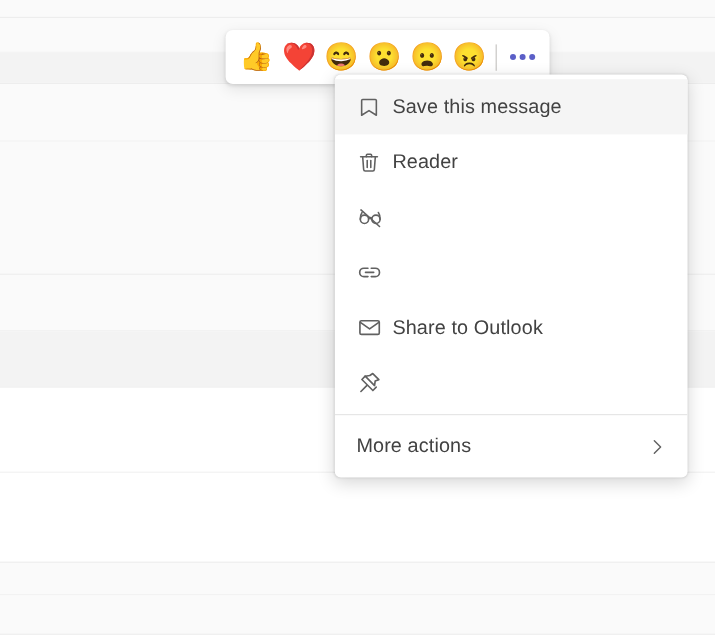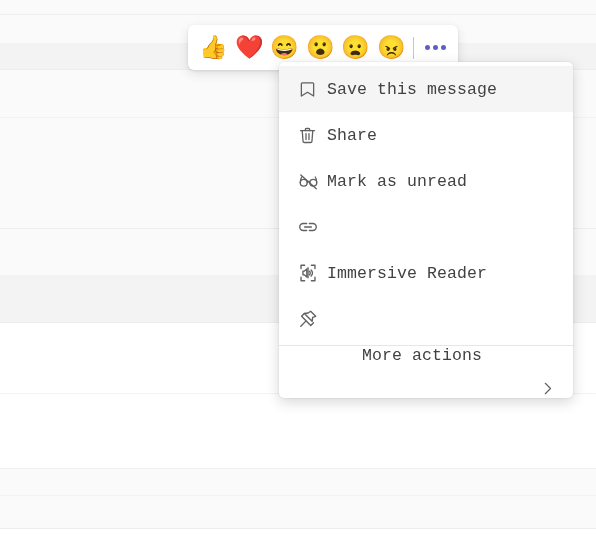--- a/index.html
+++ b/index.html
@@ -100,21 +100,20 @@
     left: 279px;
     top: 62px;
     width: 294px;
     background: #ffffff;
     border-radius: 5px;
     box-shadow: 0 0 2px rgba(0,0,0,0.12), 0 4px 14px rgba(0,0,0,0.16);
     padding: 4px 0 0 0;
     box-sizing: border-box;
     z-index: 10;
     overflow: hidden;
-    font-family: Liberation Mono, monospace;
   }
   .menu-item {
     display: flex;
     align-items: center;
     height: 46px;
     padding: 0 16px 0 18px;
     cursor: pointer;
     box-sizing: border-box;
   }
   .menu-item.highlighted {
@@ -145,22 +144,21 @@
     align-items: center;
     margin-left: auto;
   }
   #menu-divider {
     height: 1px;
     background: #e6e6e6;
     margin: 3px 0 0 0;
   }
   #menu-item-more-actions {
     height: 52px;
-    padding-left: 8px;
-    flex-direction: column;
+    padding-left: 18px;
   }
   #menu-item-more-actions .menu-label {
     padding-left: 0;
   }
 </style>
 </head>
 <body>
 
 <div id="chat-backdrop">
     <div class="bg-band tint" style="top: 0px; height: 14px;"></div>
@@ -217,63 +215,56 @@
   <div class="menu-item">
     <span class="menu-icon">
       <svg width="21" height="21" viewBox="0 0 24 24" fill="none" stroke="currentColor" stroke-width="1.5" stroke-linecap="round" stroke-linejoin="round">
         <path d="M4 6.5h16"></path>
         <path d="M9.5 6.5V5a1 1 0 0 1 1-1h3a1 1 0 0 1 1 1v1.5"></path>
         <path d="M6 6.5l.9 12.1a1.5 1.5 0 0 0 1.5 1.4h7.2a1.5 1.5 0 0 0 1.5-1.4L18 6.5"></path>
         <path d="M10.3 10v6.6"></path>
         <path d="M13.7 10v6.6"></path>
       </svg>
     </span>
-    <span class="menu-label">Share</span>
+    <span class="menu-label">Reader</span>
   </div>
 
   <div class="menu-item">
     <span class="menu-icon">
       <svg width="23" height="23" viewBox="0 0 26 26" fill="none" stroke="currentColor" stroke-width="1.5" stroke-linecap="round" stroke-linejoin="round">
         <circle cx="7.6" cy="14.4" r="3.9"></circle>
         <circle cx="18.4" cy="14.4" r="3.9"></circle>
         <path d="M11.5 14.4c0-1 .6-1.6 1.5-1.6s1.5.6 1.5 1.6"></path>
         <path d="M3.7 14.4c0-2.9.5-5 1.6-6.4"></path>
         <path d="M22.3 14.4c0-2.9-.5-5-1.6-6.4"></path>
         <path d="M4.3 5.6L21.8 21.2"></path>
       </svg>
     </span>
-    <span class="menu-label">Mark as unread</span>
   </div>
 
   <div class="menu-item">
     <span class="menu-icon">
       <svg width="22" height="22" viewBox="0 0 24 24" fill="none" stroke="currentColor" stroke-width="1.5" stroke-linecap="round" stroke-linejoin="round">
         <path d="M10.5 8.2H6.8a3.8 3.8 0 0 0 0 7.6h3.7"></path>
         <path d="M13.5 8.2h3.7a3.8 3.8 0 0 1 0 7.6h-3.7"></path>
         <path d="M8.3 12h7.4"></path>
       </svg>
     </span>
   </div>
 
-
   <div class="menu-item">
     <span class="menu-icon">
       <svg width="22" height="22" viewBox="0 0 24 24" fill="none" stroke="currentColor" stroke-width="1.5" stroke-linecap="round" stroke-linejoin="round">
-        <path d="M8.3 3.6H4.4v3.6"></path>
-        <path d="M15.7 3.6h3.9v3.6"></path>
-        <path d="M4.4 16.6v3.8h3.9"></path>
-        <path d="M19.6 16.6v3.8h-3.9"></path>
-        <path d="M12 6.2v11"></path>
-        <path d="M8.2 9.9H6.5v4.2h1.7l2.5 2.3V7.6z"></path>
-        <path d="M13.6 10.1c.6.6.9 1.2.9 1.9s-.3 1.3-.9 1.9"></path>
-        <path d="M15.4 8.7c1 1 1.5 2.1 1.5 3.3s-.5 2.3-1.5 3.3"></path>
-      </svg>
-    </span>
-    <span class="menu-label">Immersive Reader</span>
-  </div>
+        <rect x="3.2" y="5.8" width="17.6" height="12.4" rx="1.4"></rect>
+        <path d="M3.6 7.2l8.4 6 8.4-6"></path>
+      </svg>
+    </span>
+    <span class="menu-label">Share to Outlook</span>
+  </div>
+
 
   <div class="menu-item">
     <span class="menu-icon">
       <svg width="22" height="22" viewBox="0 0 24 24" fill="none" stroke="currentColor" stroke-width="1.5" stroke-linecap="round" stroke-linejoin="round">
         <path d="M14.9 3.6l5.5 5.5-3.3 1.2-.6 4.2-8.5-8.5 4.2-.6z"></path>
         <path d="M8.0 6.0l-3.0 3.0 10.0 10.0 3.0-3.0"></path>
         <path d="M9.4 14.6l-5.3 5.3"></path>
       </svg>
     </span>
   </div>

